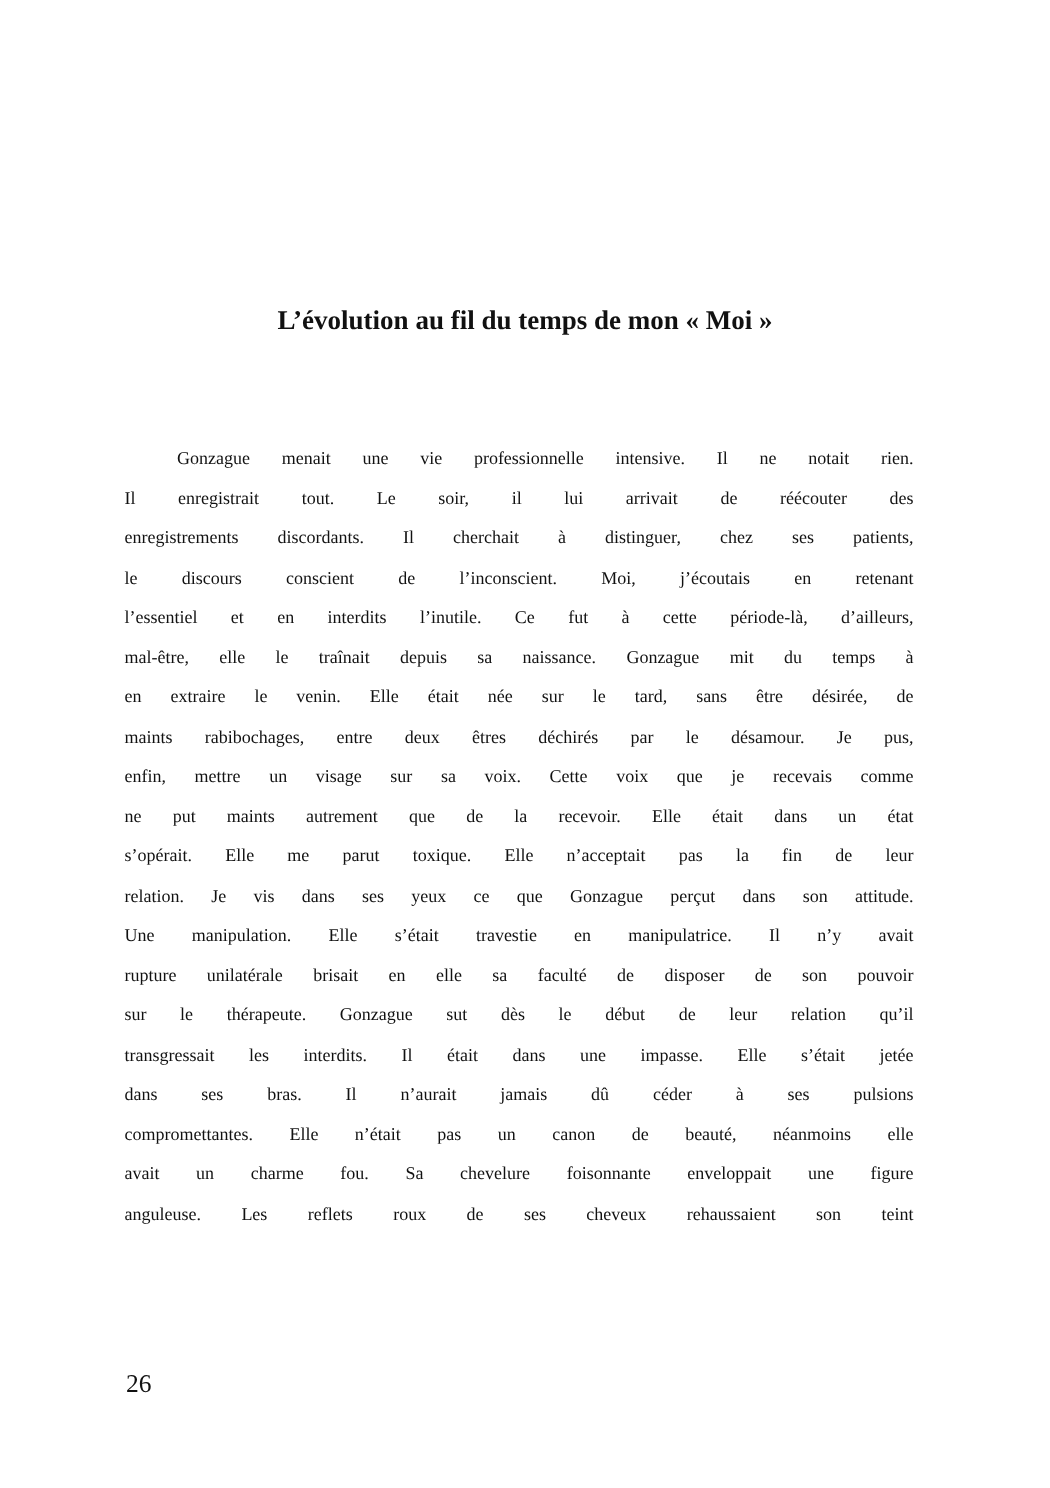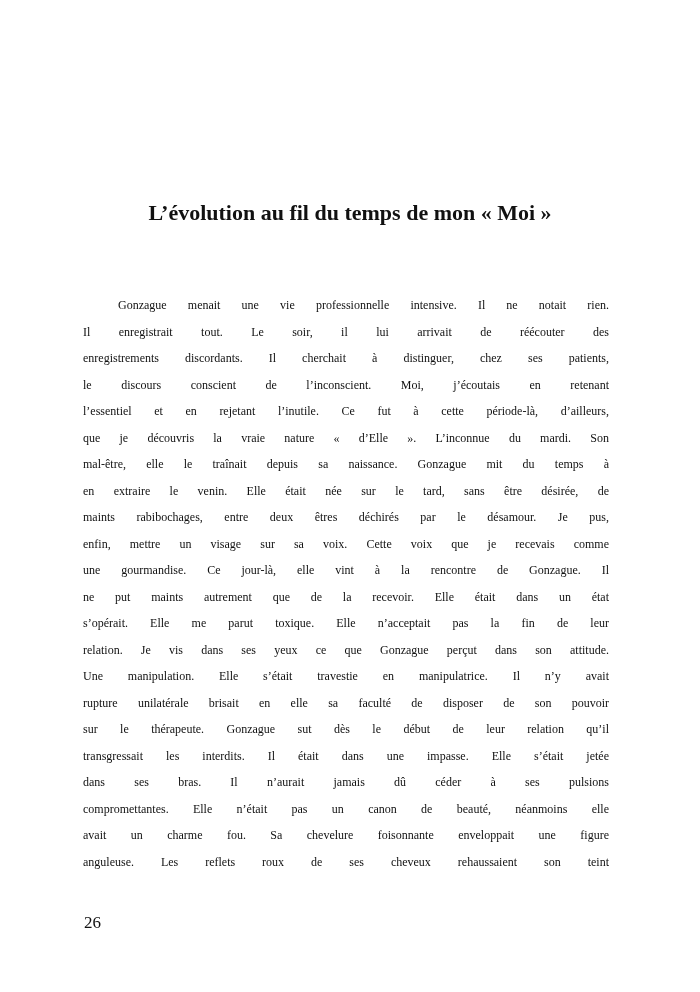--- a/index.html
+++ b/index.html
@@ -22,21 +22,21 @@
     height: 992px;
     background: #ffffff;
   }
   .chapter-title {
     position: absolute;
     left: 0;
     width: 700px;
     top: 199px;
     text-align: center;
     font-weight: bold;
-    font-size: 22px;
+    font-size: 18px;
     line-height: 28px;
     letter-spacing: 0px;
     margin: 0;
   }
   .body-text {
     position: absolute;
     left: 83px;
     top: 292px;
     width: 526px;
     font-size: 12px;
@@ -69,27 +69,25 @@
 <body>
 
 <div class="page">
   <h1 class="chapter-title">L’évolution au fil du temps de mon « Moi »</h1>
 
   <div class="body-text">
     <span class="line indent">Gonzague menait une vie professionnelle intensive. Il ne notait rien.</span>
     <span class="line">Il enregistrait tout. Le soir, il lui arrivait de réécouter des</span>
     <span class="line">enregistrements discordants. Il cherchait à distinguer, chez ses patients,</span>
     <span class="line">le discours conscient de l’inconscient. Moi, j’écoutais en retenant</span>
-    <span class="line">l’essentiel et en rejetant l’inutile. Ce fut à cette période-là, d’ailleurs,</span>
-    <span class="line">que je découvris la vraie nature « d’Elle ». L’inconnue du mardi. Son</span>
+    <span class="line">l’essentiel et en interdits l’inutile. Ce fut à cette période-là, d’ailleurs,</span>
     <span class="line">mal-être, elle le traînait depuis sa naissance. Gonzague mit du temps à</span>
     <span class="line">en extraire le venin. Elle était née sur le tard, sans être désirée, de</span>
     <span class="line">maints rabibochages, entre deux êtres déchirés par le désamour. Je pus,</span>
     <span class="line">enfin, mettre un visage sur sa voix. Cette voix que je recevais comme</span>
-    <span class="line">une gourmandise. Ce jour-là, elle vint à la rencontre de Gonzague. Il</span>
     <span class="line">ne put maints autrement que de la recevoir. Elle était dans un état</span>
     <span class="line">s’opérait. Elle me parut toxique. Elle n’acceptait pas la fin de leur</span>
     <span class="line">relation. Je vis dans ses yeux ce que Gonzague perçut dans son attitude.</span>
     <span class="line">Une manipulation. Elle s’était travestie en manipulatrice. Il n’y avait</span>
     <span class="line">rupture unilatérale brisait en elle sa faculté de disposer de son pouvoir</span>
     <span class="line">sur le thérapeute. Gonzague sut dès le début de leur relation qu’il</span>
     <span class="line">transgressait les interdits. Il était dans une impasse. Elle s’était jetée</span>
     <span class="line">dans ses bras. Il n’aurait jamais dû céder à ses pulsions</span>
     <span class="line">compromettantes. Elle n’était pas un canon de beauté, néanmoins elle</span>
     <span class="line">avait un charme fou. Sa chevelure foisonnante enveloppait une figure</span>

